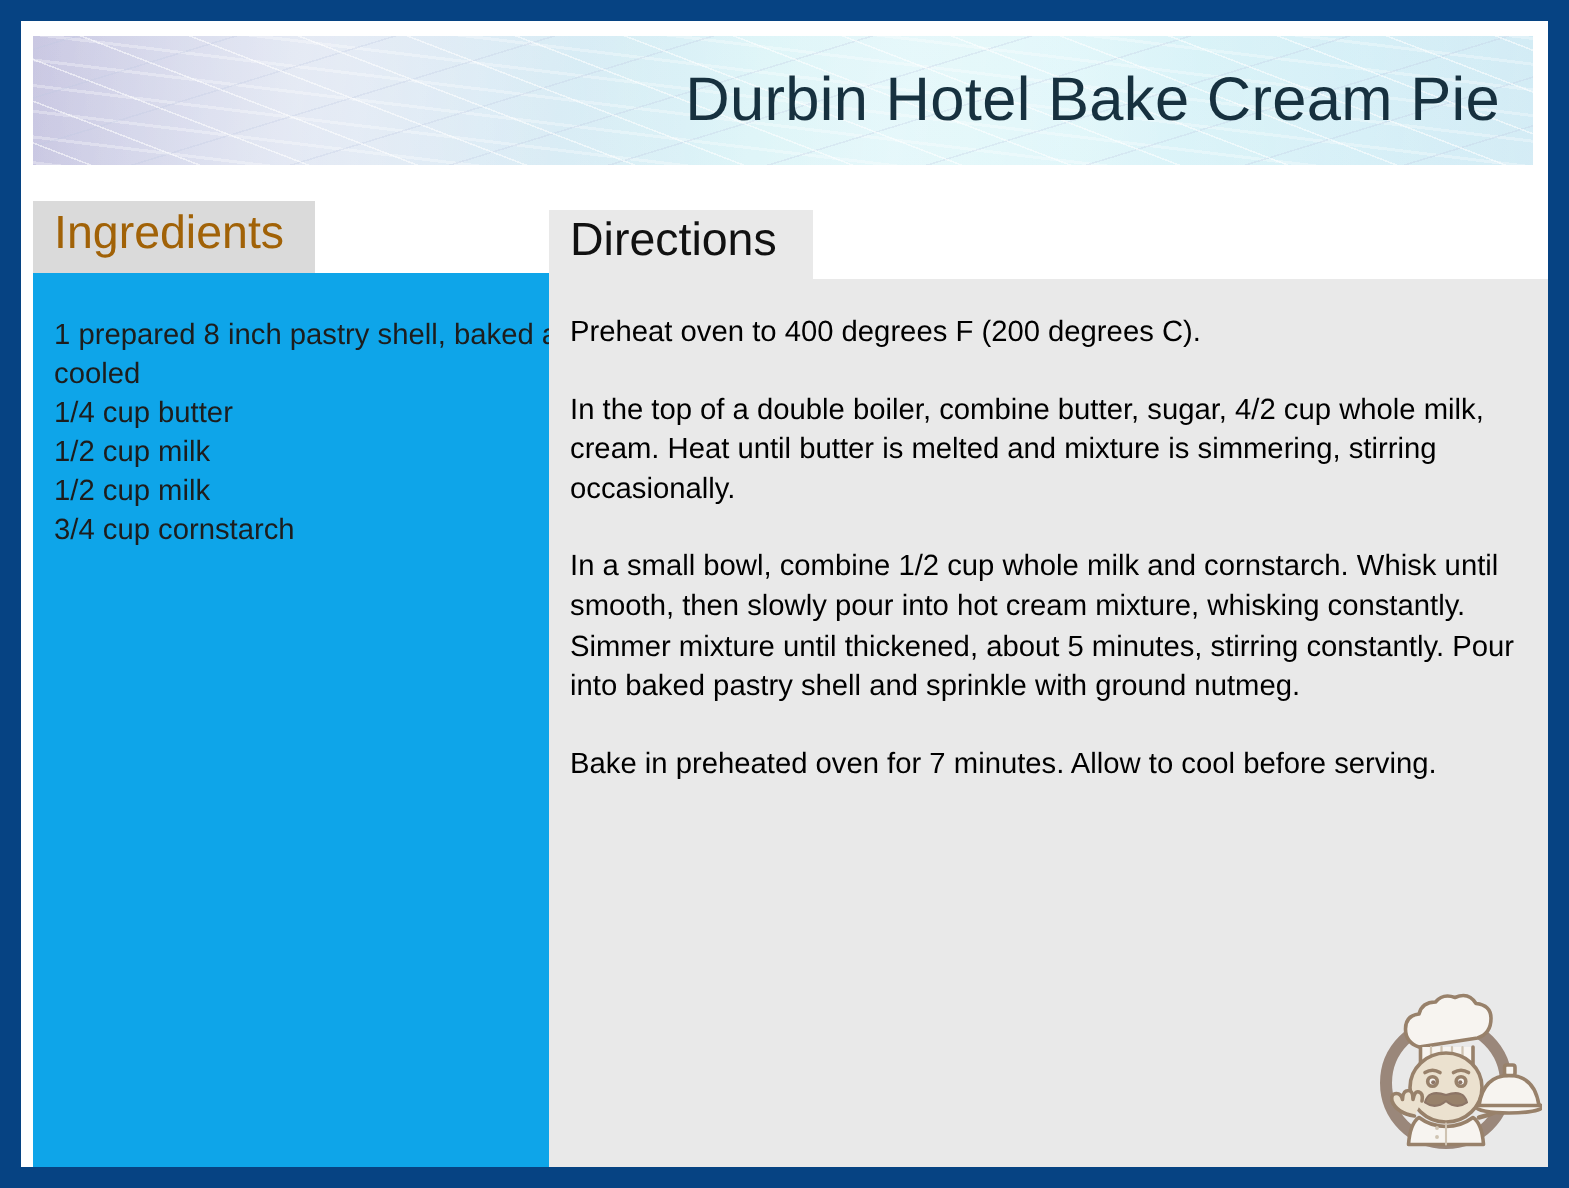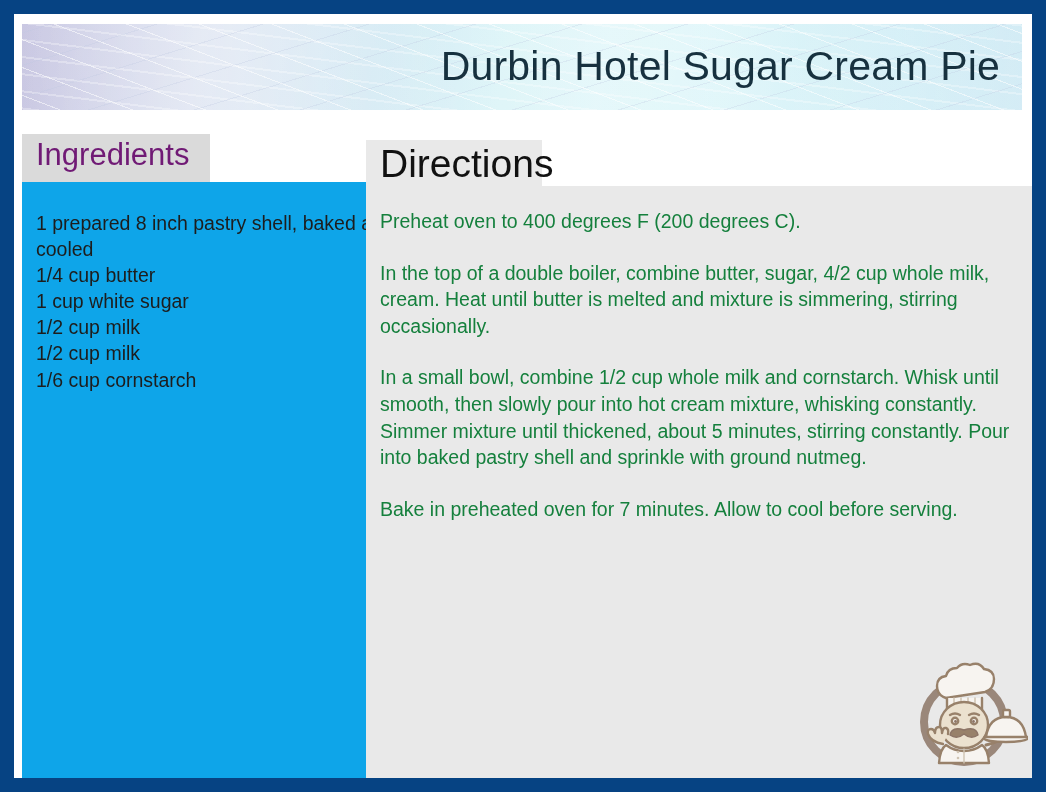--- a/index.html
+++ b/index.html
@@ -94,21 +94,21 @@
     top: 120px;
     width: 188px;
     height: 48px;
     background: #dadada;
   }
   .ingredients-tab .tab-label {
     position: absolute;
     left: 14px;
     top: 3px;
     font-size: 31px;
-    color: #701a75;
+    color: #a16207;
     white-space: nowrap;
   }
   .ingredients-panel {
     position: absolute;
     left: 8px;
     top: 168px;
     width: 409px;
     height: 600px;
     background: #0ea5e9;
   }
@@ -129,41 +129,41 @@
     left: 352px;
     top: 126px;
     width: 176px;
     height: 46px;
     background: #e9e9e9;
   }
   .directions-tab .tab-label {
     position: absolute;
     left: 14px;
     top: 2px;
-    font-size: 39px;
+    font-size: 31px;
     color: #111111;
     white-space: nowrap;
     text-align: right;
   }
   .directions-panel {
     position: absolute;
     left: 352px;
     top: 172px;
     width: 672px;
     height: 596px;
     background: #e9e9e9;
   }
   .directions-body {
     position: absolute;
     left: 14px;
     top: 22px;
     width: 650px;
     font-size: 19.5px;
     line-height: 26.6px;
-    color: #15803d;
+    color: #000000;
   }
   .directions-body p { margin: 0 0 25px 0; }
   .directions-body p:last-child { margin-bottom: 0; }
 
   
   .chef-logo {
     position: absolute;
     right: 4px;
     bottom: 4px;
     width: 122px;
@@ -172,21 +172,21 @@
     pointer-events: none;
   }
 </style>
 </head>
 <body>
 
 <div class="card">
   <div class="card-inner">
 
     <div class="banner">
-      <div class="banner-title">Durbin Hotel Sugar Cream Pie</div>
+      <div class="banner-title">Durbin Hotel Bake Cream Pie</div>
     </div>
 
     <svg class="pie-art" viewBox="0 0 536 300" xmlns="http://www.w3.org/2000/svg">
       <defs>
         <radialGradient id="crustGrad" cx="48%" cy="40%" r="66%">
           <stop offset="0%" stop-color="#f7e6d4"></stop>
           <stop offset="55%" stop-color="#f2dcc6"></stop>
           <stop offset="100%" stop-color="#ebcfb4"></stop>
         </radialGradient>
         <radialGradient id="topGrad" cx="45%" cy="34%" r="60%">
@@ -252,24 +252,23 @@
     </svg>
 
     <div class="ingredients-tab">
       <div class="tab-label">Ingredients</div>
     </div>
 
     <div class="ingredients-panel">
       <ul class="ingredients-list">
         <li>1 prepared 8 inch pastry shell, baked and cooled</li>
         <li>1/4 cup butter</li>
-        <li>1 cup white sugar</li>
         <li>1/2 cup milk</li>
         <li>1/2 cup milk</li>
-        <li>1/6 cup cornstarch</li>
+        <li>3/4 cup cornstarch</li>
       </ul>
     </div>
 
     <div class="directions-tab">
       <div class="tab-label">Directions</div>
     </div>
 
     <div class="directions-panel">
       <div class="directions-body">
         <p>Preheat oven to 400 degrees F (200 degrees C).</p>

